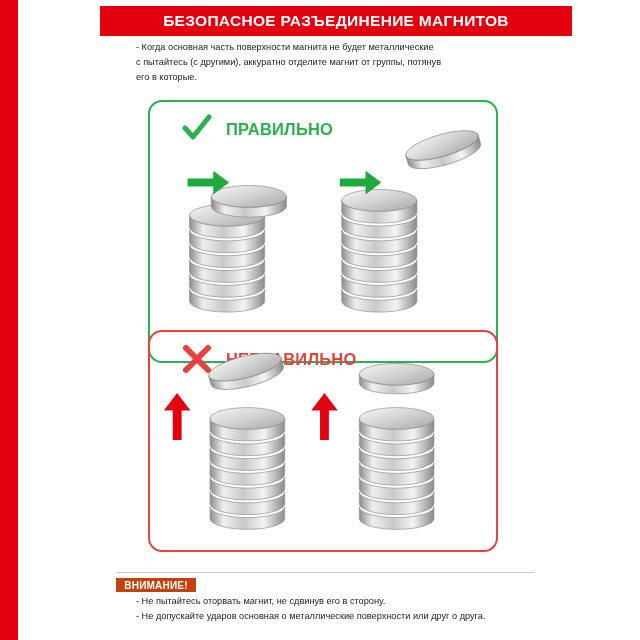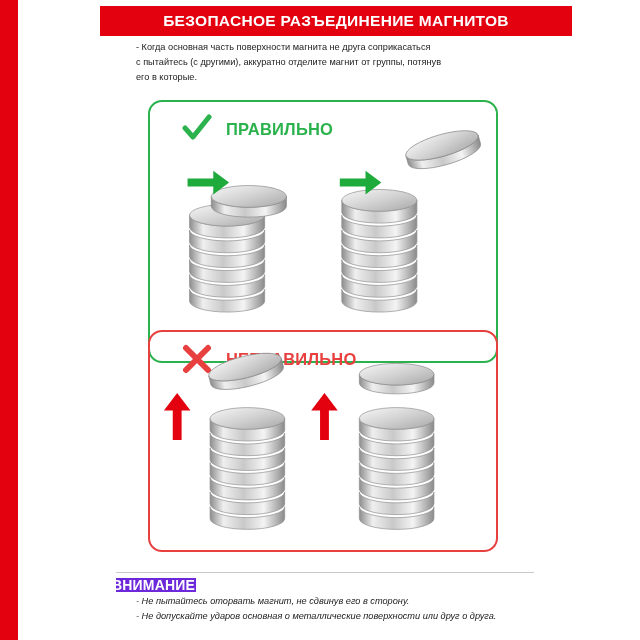--- a/index.html
+++ b/index.html
@@ -111,23 +111,23 @@
     height: 100%;
     pointer-events: none;
   }
   
   .attention-box {
     position: absolute;
     left: 116px;
     top: 578px;
     width: 80px;
     height: 14px;
-    background: #6d28d9;
+    background: #c2410c;
     color: #ffffff;
-    font-size: 14px;
+    font-size: 10px;
     font-weight: bold;
     display: flex;
     align-items: center;
     justify-content: center;
     letter-spacing: 0.2px;
   }
   .attention-rule {
     position: absolute;
     left: 116px;
     top: 572px;
@@ -136,37 +136,36 @@
     background: #c9c9c9;
   }
   .attention-list {
     position: absolute;
     left: 136px;
     top: 594px;
     width: 470px;
     font-size: 9.2px;
     color: #1a1a1a;
     line-height: 1.62;
-    font-style: italic;
   }
   .attention-list div { white-space: nowrap; }
 </style>
 </head>
 <body>
 
 <div class="page">
 
   <div class="left-bar"></div>
 
   <div class="header">
     <div class="header-title">БЕЗОПАСНОЕ РАЗЪЕДИНЕНИЕ МАГНИТОВ</div>
   </div>
 
   <div class="intro">
-    <div>- Когда основная часть поверхности магнита не друга соприкасаться</div>
+    <div>- Когда основная часть поверхности магнита не будет металлические</div>
     <div>с пытайтесь (с другими), аккуратно отделите магнит от группы, потянув</div>
     <div>его в которые.</div>
   </div>
 
   <div class="panel correct">
     <div class="panel-head">
       <svg class="mark" viewBox="0 0 30 30">
         <path d="M3 14 L11 23 L27 3" fill="none" stroke="#2bb24c" stroke-width="5" stroke-linecap="round" stroke-linejoin="round"></path>
       </svg>
       <span class="panel-label">ПРАВИЛЬНО</span>

